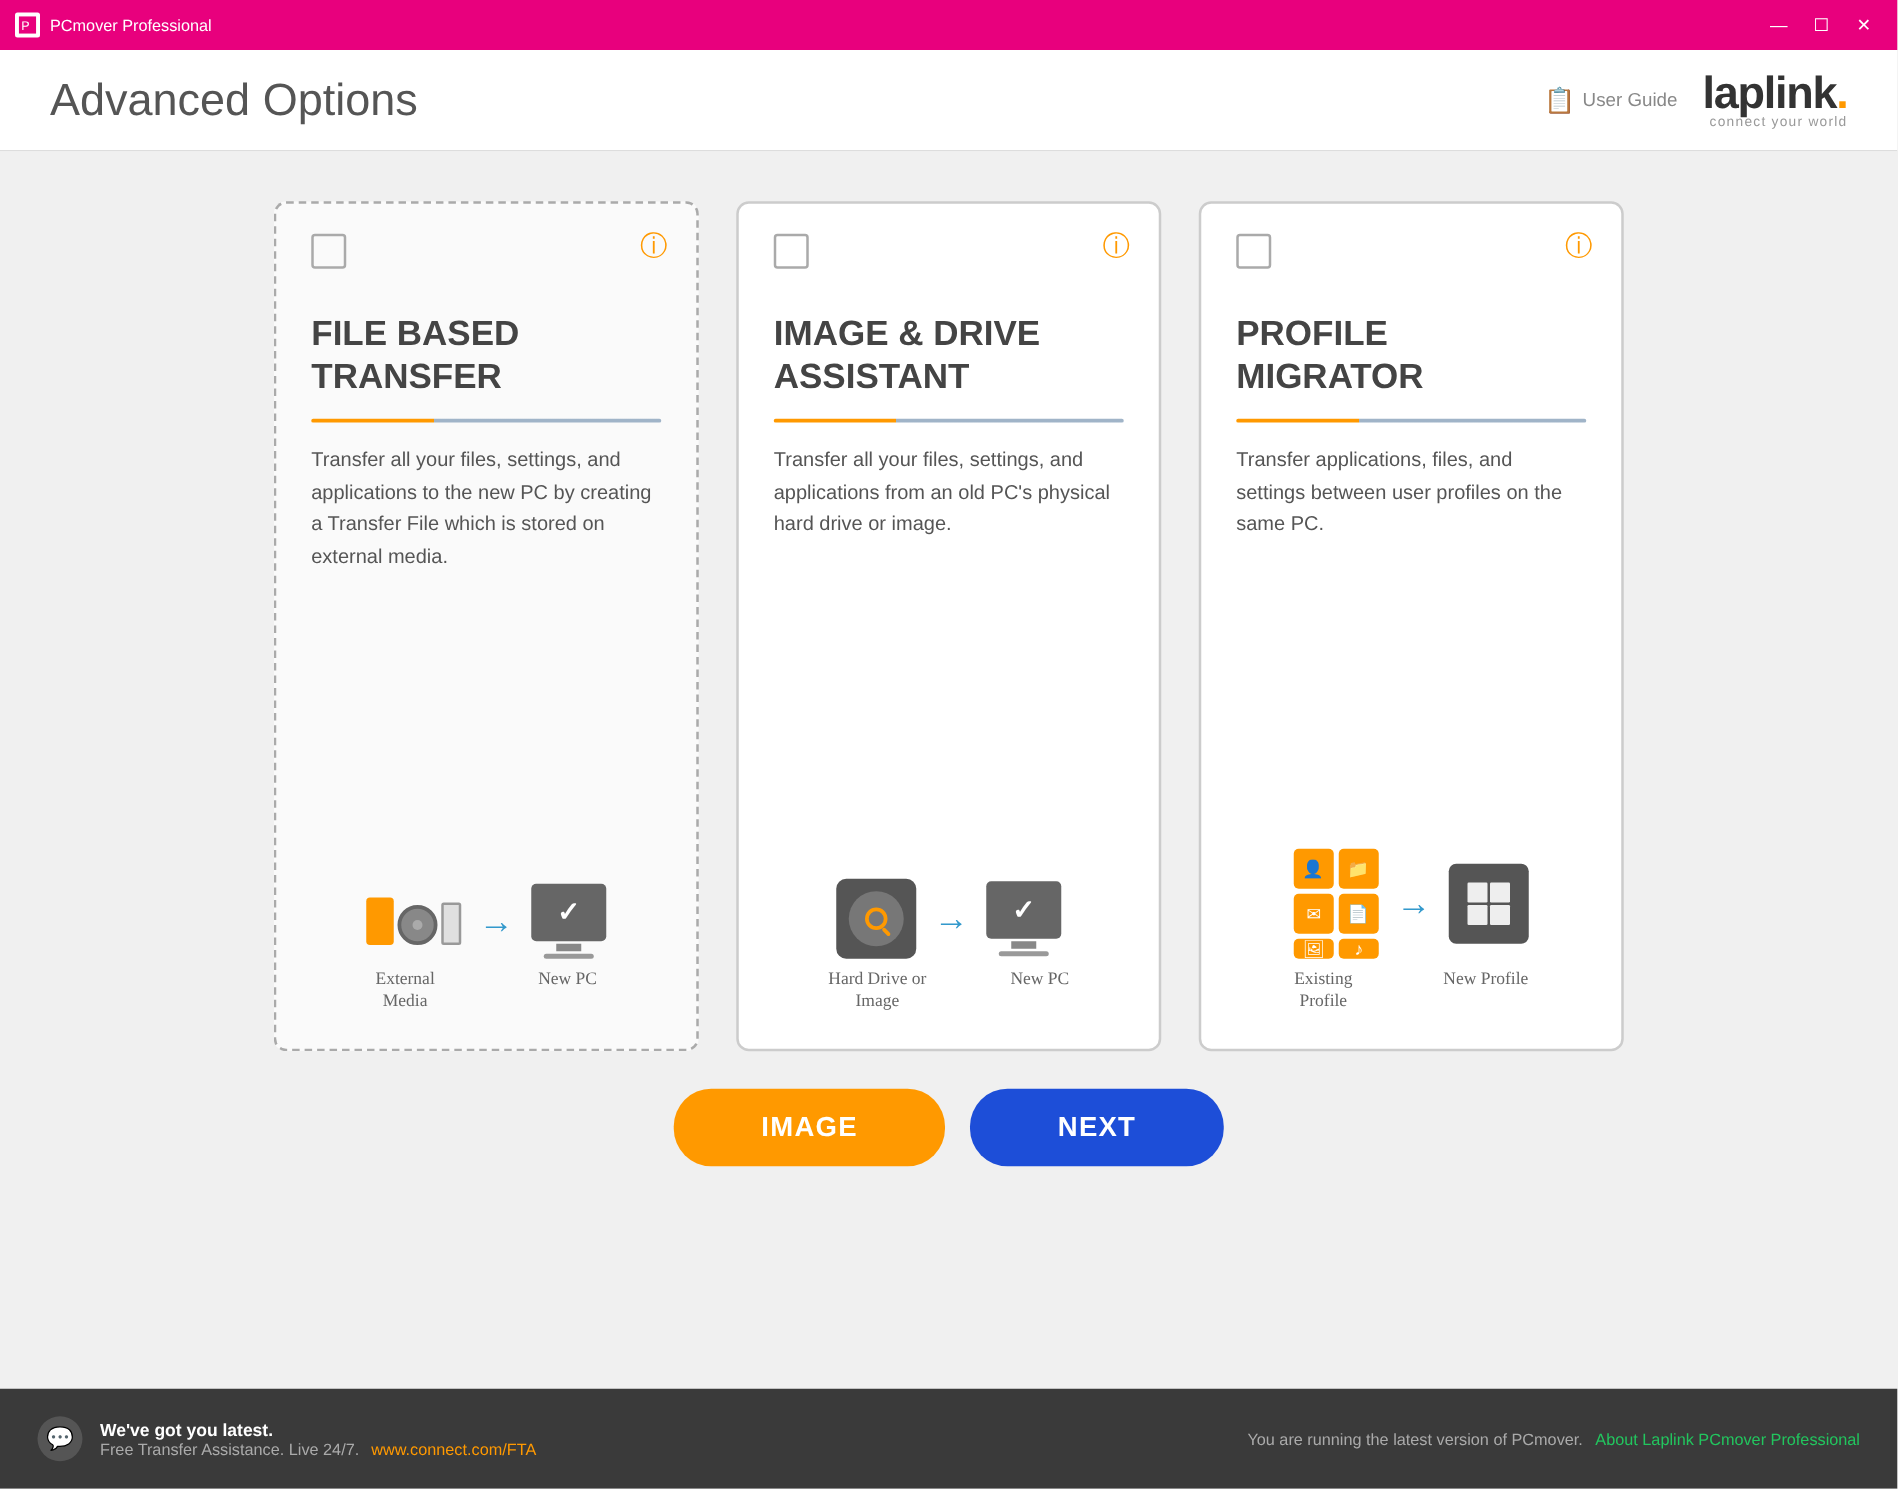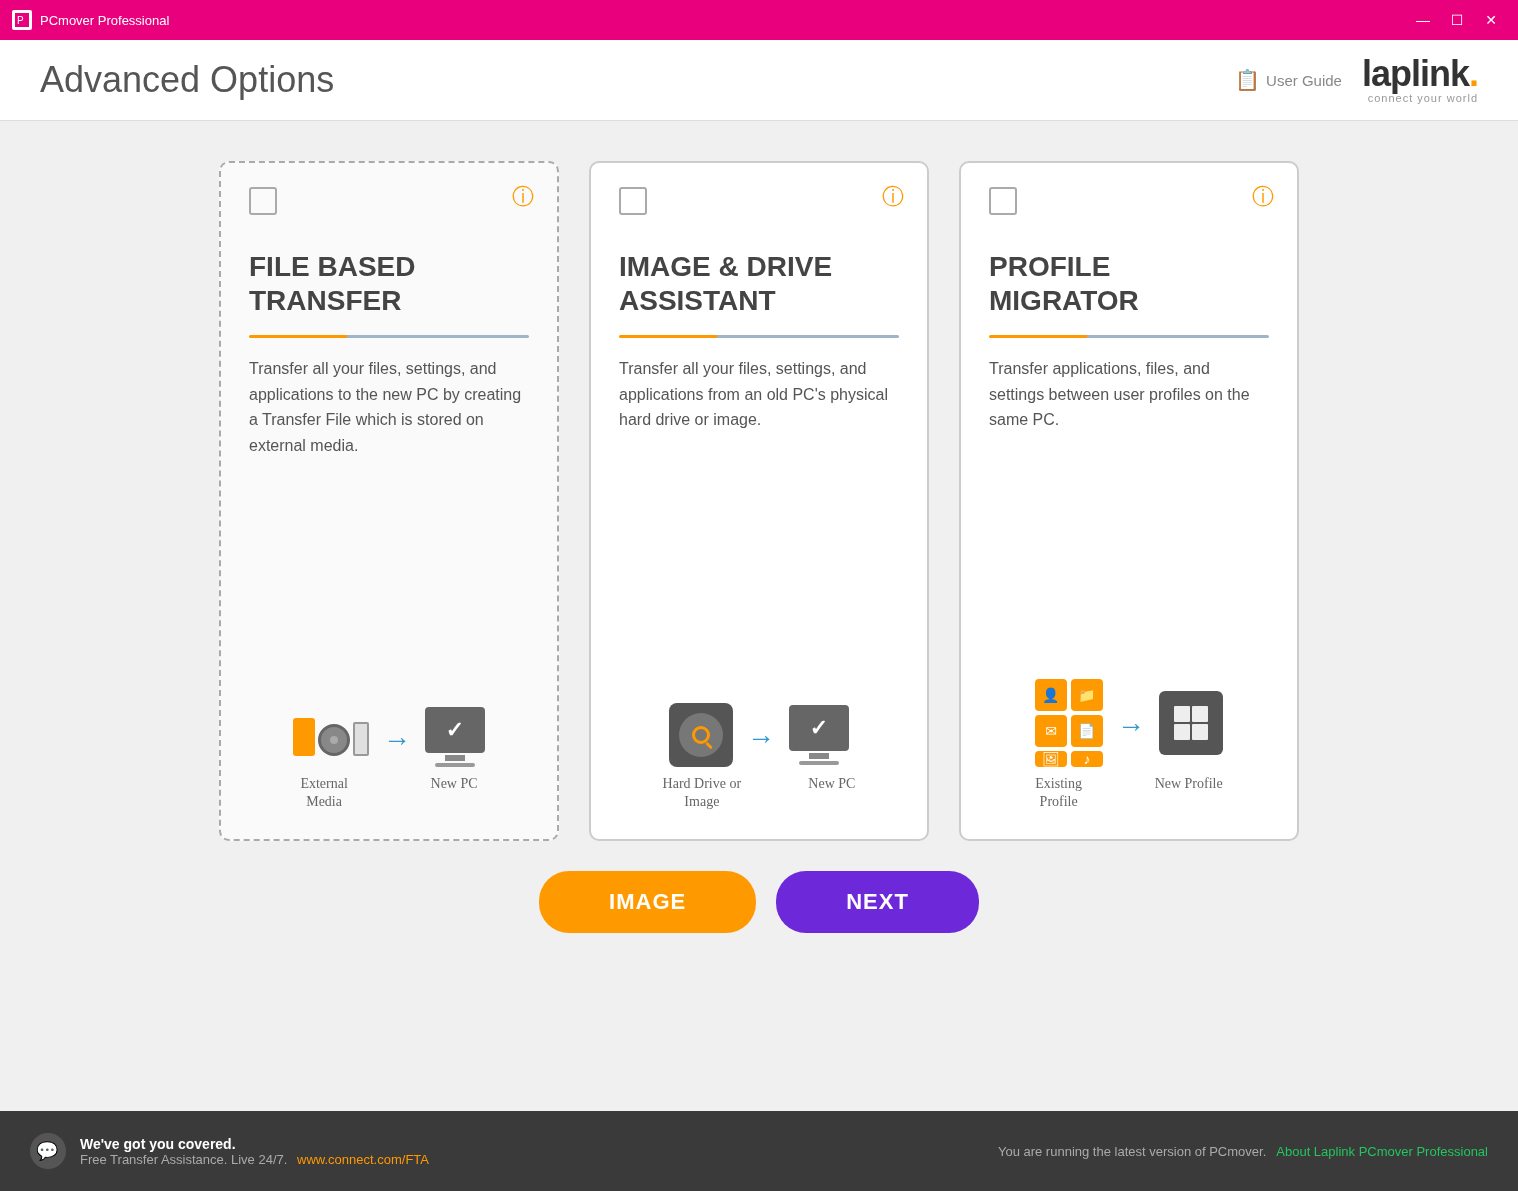--- a/index.html
+++ b/index.html
@@ -327,21 +327,21 @@
       border: none;
       border-radius: 30px;
       font-size: 22px;
       font-weight: bold;
       padding: 18px 70px;
       cursor: pointer;
       letter-spacing: 1px;
     }
 
     .btn-next {
-      background: #6d28d9;
+      background: #1d4ed8;
       color: #fff;
       border: none;
       border-radius: 30px;
       font-size: 22px;
       font-weight: bold;
       padding: 0 70px;
       cursor: pointer;
       letter-spacing: 1px;
     }
 
@@ -551,21 +551,21 @@
   <div class="buttons-row">
     <button class="btn-back">IMAGE</button>
     <button class="btn-next">NEXT</button>
   </div>
 </div>
 
 <div class="footer">
   <div class="footer-left">
     <div class="footer-chat-icon">💬</div>
     <div class="footer-text">
-      <span class="footer-bold">We've got you covered.</span>
+      <span class="footer-bold">We've got you latest.</span>
       <span class="footer-sub">
         <span>Free Transfer Assistance. Live 24/7.</span>
         <a class="footer-link" href="#">www.connect.com/FTA</a>
       </span>
     </div>
   </div>
   <div class="footer-right">
     <span class="footer-version">You are running the latest version of PCmover.</span>
     <span class="footer-about">About Laplink PCmover Professional</span>
   </div>

